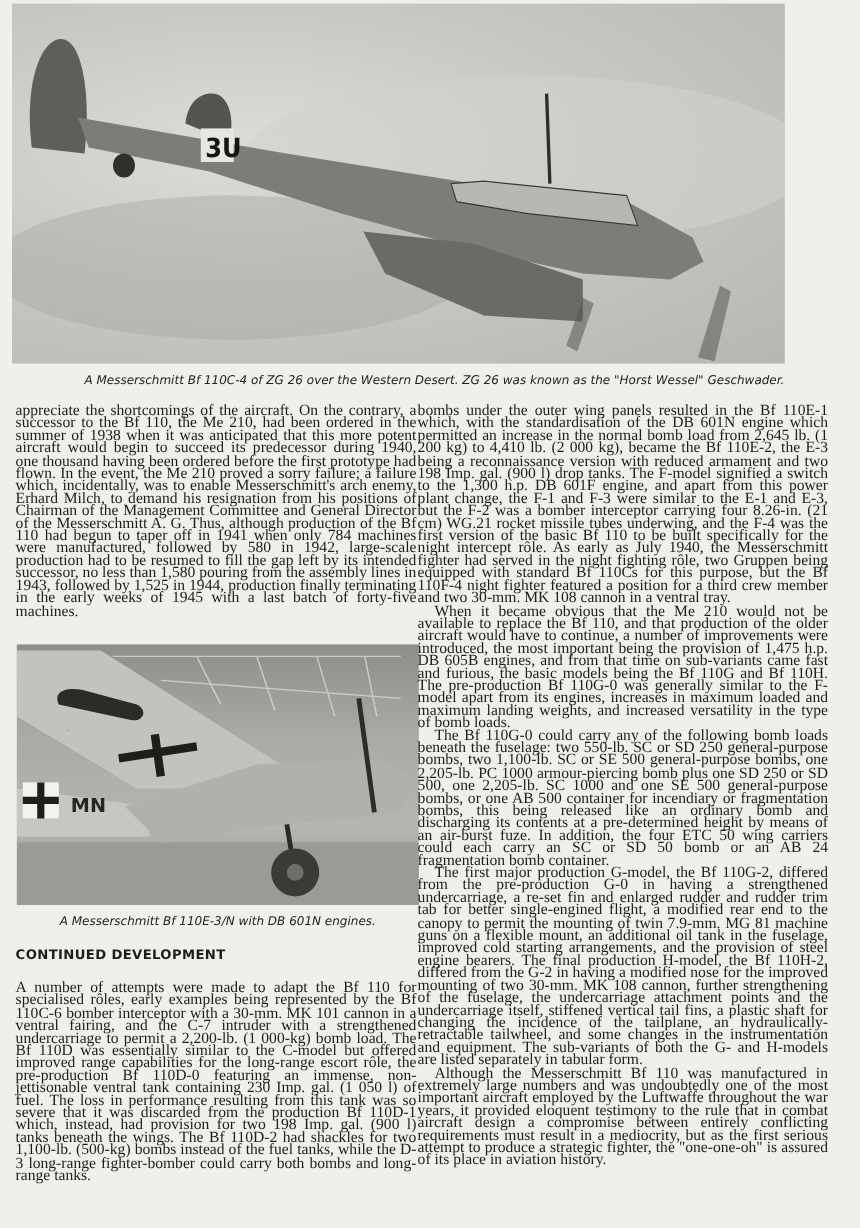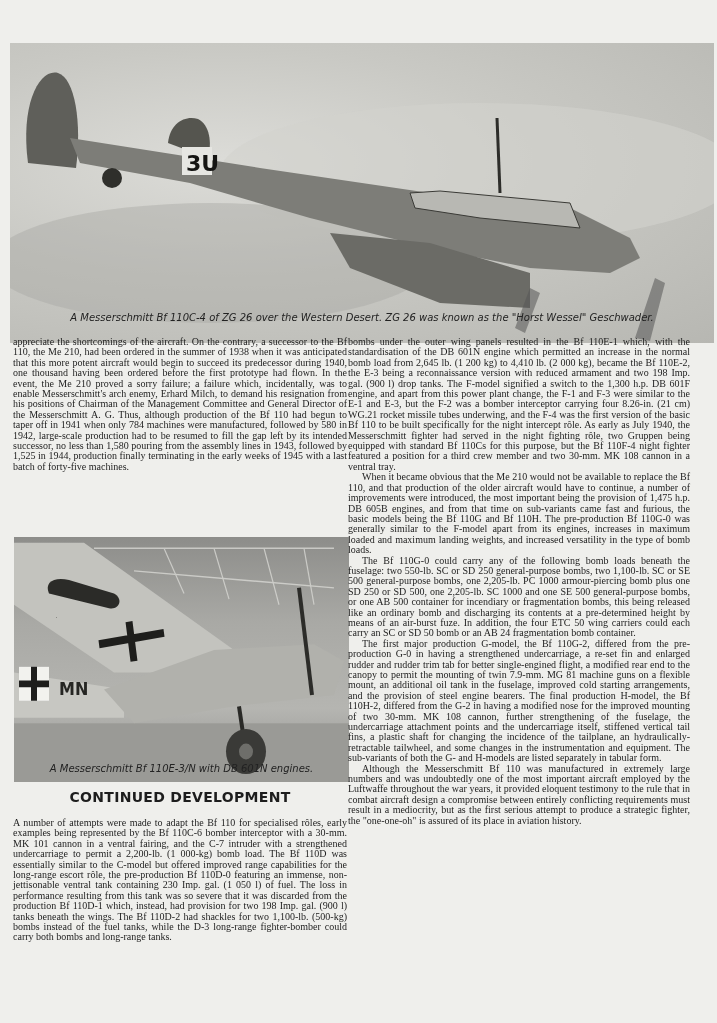--- a/index.html
+++ b/index.html
@@ -1,30 +1,30 @@
 <!DOCTYPE html>
 <html><head>
 <meta charset="utf-8">
 <style>
   html,body{margin:0;padding:0;}
   body{width:717px;height:1023px;background:#efefec;overflow:hidden;position:relative;font-family:"Liberation Serif","DejaVu Serif",serif;color:#1d1d1d;}
   .photo{position:absolute;overflow:hidden;}
-  #photo1{left:10px;top:3px;width:704px;height:300px;background:radial-gradient(ellipse at 30% 40%,#dcdcd8 0%,#c9c9c4 45%,#b7b7b2 100%);margin-top:40px;}
-  #photo2{left:14px;top:537px;width:335px;height:245px;background:linear-gradient(180deg,#8d8d8a 0%,#a9a9a5 35%,#b5b5b1 70%,#8f8f8c 100%);}
+  #photo1{left:10px;top:3px;width:644px;height:300px;background:radial-gradient(ellipse at 30% 40%,#dcdcd8 0%,#c9c9c4 45%,#b7b7b2 100%);}
+  #photo2{left:14px;top:537px;width:335px;height:217px;background:linear-gradient(180deg,#8d8d8a 0%,#a9a9a5 35%,#b5b5b1 70%,#8f8f8c 100%);}
   .photo svg{position:absolute;left:0;top:0;width:100%;height:100%;}
   .caption{position:absolute;font-family:"DejaVu Sans","Liberation Sans",sans-serif;font-style:italic;font-size:10px;text-align:center;color:#222;}
   #cap1{left:10px;top:312px;width:704px;}
   #cap2{left:14px;top:763px;width:335px;}
-  .col{position:absolute;font-size:10px;line-height:10.4px;text-align:justify;hyphens:none;}
+  .col{position:absolute;font-size:13px;line-height:10.4px;text-align:justify;hyphens:none;}
   #col1a{left:13px;top:337px;width:334px;}
   #col1b{left:13px;top:818px;width:334px;}
   #col2{left:348px;top:337px;width:342px;}
   .col p{margin:0;}
   .col p.indent{text-indent:14px;}
-  .heading{position:absolute;left:13px;top:789px;width:334px;text-align:center;font-family:"DejaVu Sans","Liberation Sans",sans-serif;font-weight:bold;font-size:14px;letter-spacing:0.3px;}
+  .heading{position:absolute;left:13px;top:789px;width:334px;font-family:"DejaVu Sans","Liberation Sans",sans-serif;font-weight:bold;font-size:11px;letter-spacing:0.3px;}
 </style>
 </head>
 <body>
 
 <div class="photo" id="photo1">
   <svg viewBox="0 0 704 300" preserveAspectRatio="none">
     <ellipse cx="470" cy="130" rx="260" ry="70" fill="#d2d2cd" opacity="0.6"></ellipse>
     <ellipse cx="200" cy="220" rx="220" ry="60" fill="#a9a9a4" opacity="0.45"></ellipse>
 
     <path d="M18 120 C10 60 30 25 48 30 C65 35 72 80 66 125 Z" fill="#5f5f5a"></path>

